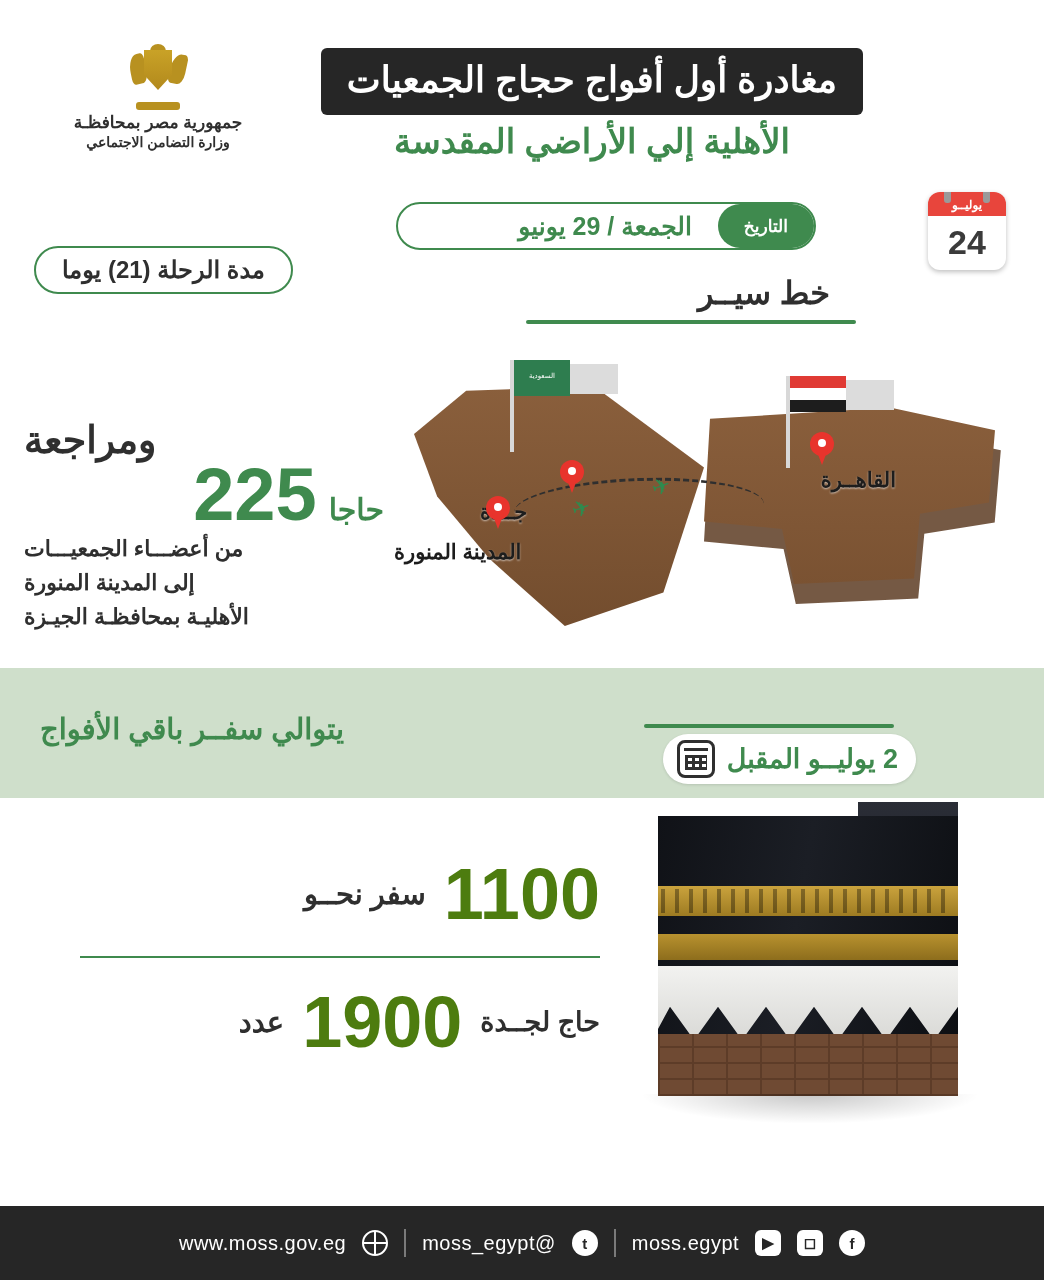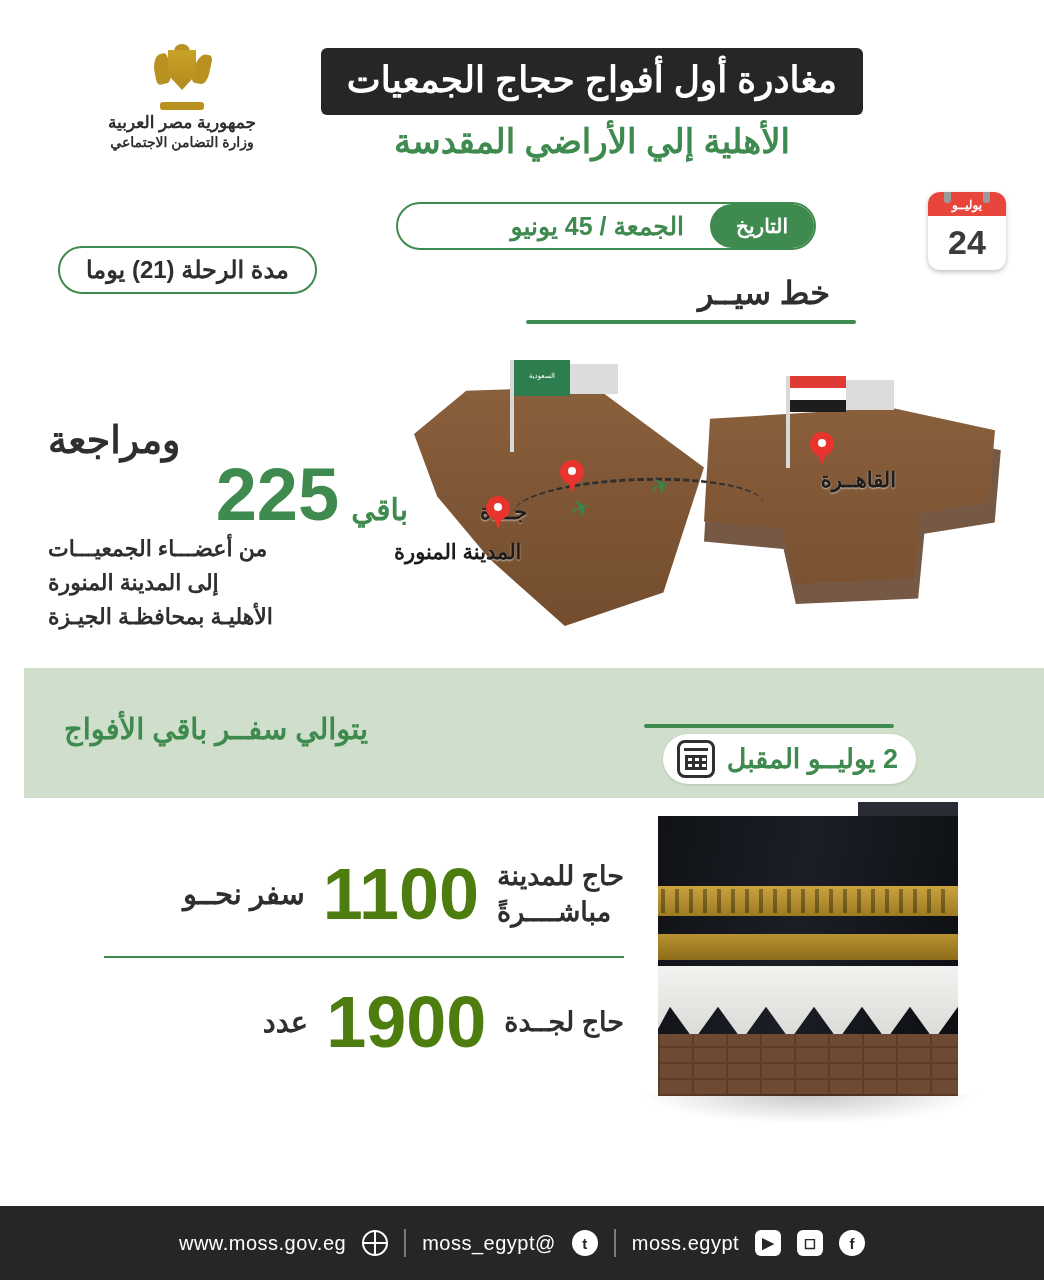--- a/index.html
+++ b/index.html
@@ -2,21 +2,21 @@
 <html lang="ar" dir="rtl"><head>
 <meta charset="utf-8">
 <style>
   * { box-sizing: border-box; margin: 0; padding: 0; }
   html, body {
     width: 1044px; height: 1280px;
     font-family: "Liberation Sans", sans-serif;
     background: #ffffff;
     overflow: hidden;
   }
-  .page { position: relative; width: 1044px; height: 1280px; background: #ffffff; padding-left: 24px; }
+  .page { position: relative; width: 1044px; height: 1280px; background: #ffffff; }
 
   
   .header { position: relative; height: 190px; }
   .title-block {
     position: absolute; top: 48px; right: 72px; width: 760px;
     text-align: center;
   }
   .title-bar {
     background: #262626; color: #ffffff;
     font-size: 36px; font-weight: bold; line-height: 1.35;
@@ -86,21 +86,21 @@
     text-align:center; font-size:34px; font-weight:bold; color:#3b3b3b; line-height:52px;
   }
   .date-pill {
     position:absolute; right: 228px; top: 12px;
     height: 48px; min-width: 420px;
     border: 2px solid #3f8a4e; border-radius: 26px;
     display:flex; align-items:center; justify-content:flex-start;
     overflow:hidden; background:#fff;
   }
   .date-pill .lbl {
-    background:#3f8a4e; color:#fff; font-size:20px; font-weight:bold;
+    background:#3f8a4e; color:#fff; font-size:17px; font-weight:bold;
     padding: 0 26px; height:100%; display:flex; align-items:center;
     border-radius: 26px 0 0 26px;
   }
   .date-pill .val {
     color:#3f8a4e; font-size:25px; font-weight:bold; padding: 0 26px;
   }
   .trip-pill {
     position:absolute; left: 34px; top: 56px;
     border: 2px solid #3f8a4e; border-radius: 26px;
     padding: 8px 26px; background:#fff;
@@ -299,37 +299,37 @@
       <div class="title-sub">الأهلية إلي الأراضي المقدسة</div>
     </div>
     <div class="logo">
       <div class="logo-eagle">
         <div class="wingL"></div>
           <div class="wingR"></div>
         <div class="head"></div>
           <div class="shield"></div>
           <div class="base"></div>
       </div>
-      <div class="logo-t1">جمهورية مصر العربية</div>
+      <div class="logo-t1">جمهورية مصر بمحافظـة</div>
       <div class="logo-t2">وزارة التضامن الاجتماعي</div>
     </div>
   </div>
 
   <div class="date-row">
     <div class="cal-icon">
       <div class="rings">
           <i></i>
           <i></i>
         </div>
       <div class="top">يوليــو</div>
       <div class="day">24</div>
     </div>
     <div class="date-pill">
       <div class="lbl">التاريخ</div>
-      <div class="val">الجمعة / 45 يونيو</div>
+      <div class="val">الجمعة / 29 يونيو</div>
     </div>
     <div class="trip-pill">مدة الرحلة (21) يوما</div>
   </div>
 
   <div class="mid">
     <div class="route-title">خط سيــر</div>
     <div class="route-underline"></div>
 
     <div class="mapwrap">
       <div class="eg-shadow"></div>
@@ -368,21 +368,21 @@
         <div class="head"></div>
           <div class="tip"></div>
           <div class="hole"></div>
       </div>
       <div class="citylbl" style="left:0px; top:212px;">المدينة المنورة</div>
     </div>
 
     <div class="stats">
       <div class="w1">ومراجعة</div>
       <div class="row2">
-        <div class="hajj">باقي</div>
+        <div class="hajj">حاجا</div>
         <div class="num">225</div>
       </div>
       <div class="l">من أعضـــاء الجمعيـــات</div>
       <div class="l">إلى المدينة المنورة</div>
       <div class="l">الأهليـة بمحافظـة الجيـزة</div>
     </div>
   </div>
 
   <div class="band">
     <div class="stages-underline"></div>
@@ -403,24 +403,20 @@
           <div class="pat"></div>
         </div>
       <div class="band2"></div>
       <div class="curtain"></div>
       <div class="bricks"></div>
       <div class="ground"></div>
     </div>
 
     <div class="figs">
       <div class="fig">
-        <div class="fig-col">
-          <div class="lbl">حاج للمدينة</div>
-          <div class="lbl">مباشــــرةً</div>
-        </div>
         <div class="num">1100</div>
         <div class="top">سفر نحــو</div>
       </div>
       <div class="divider"></div>
       <div class="fig">
         <div class="fig-col">
           <div class="lbl">حاج لجــدة</div>
         </div>
         <div class="num">1900</div>
         <div class="top">عدد</div>

